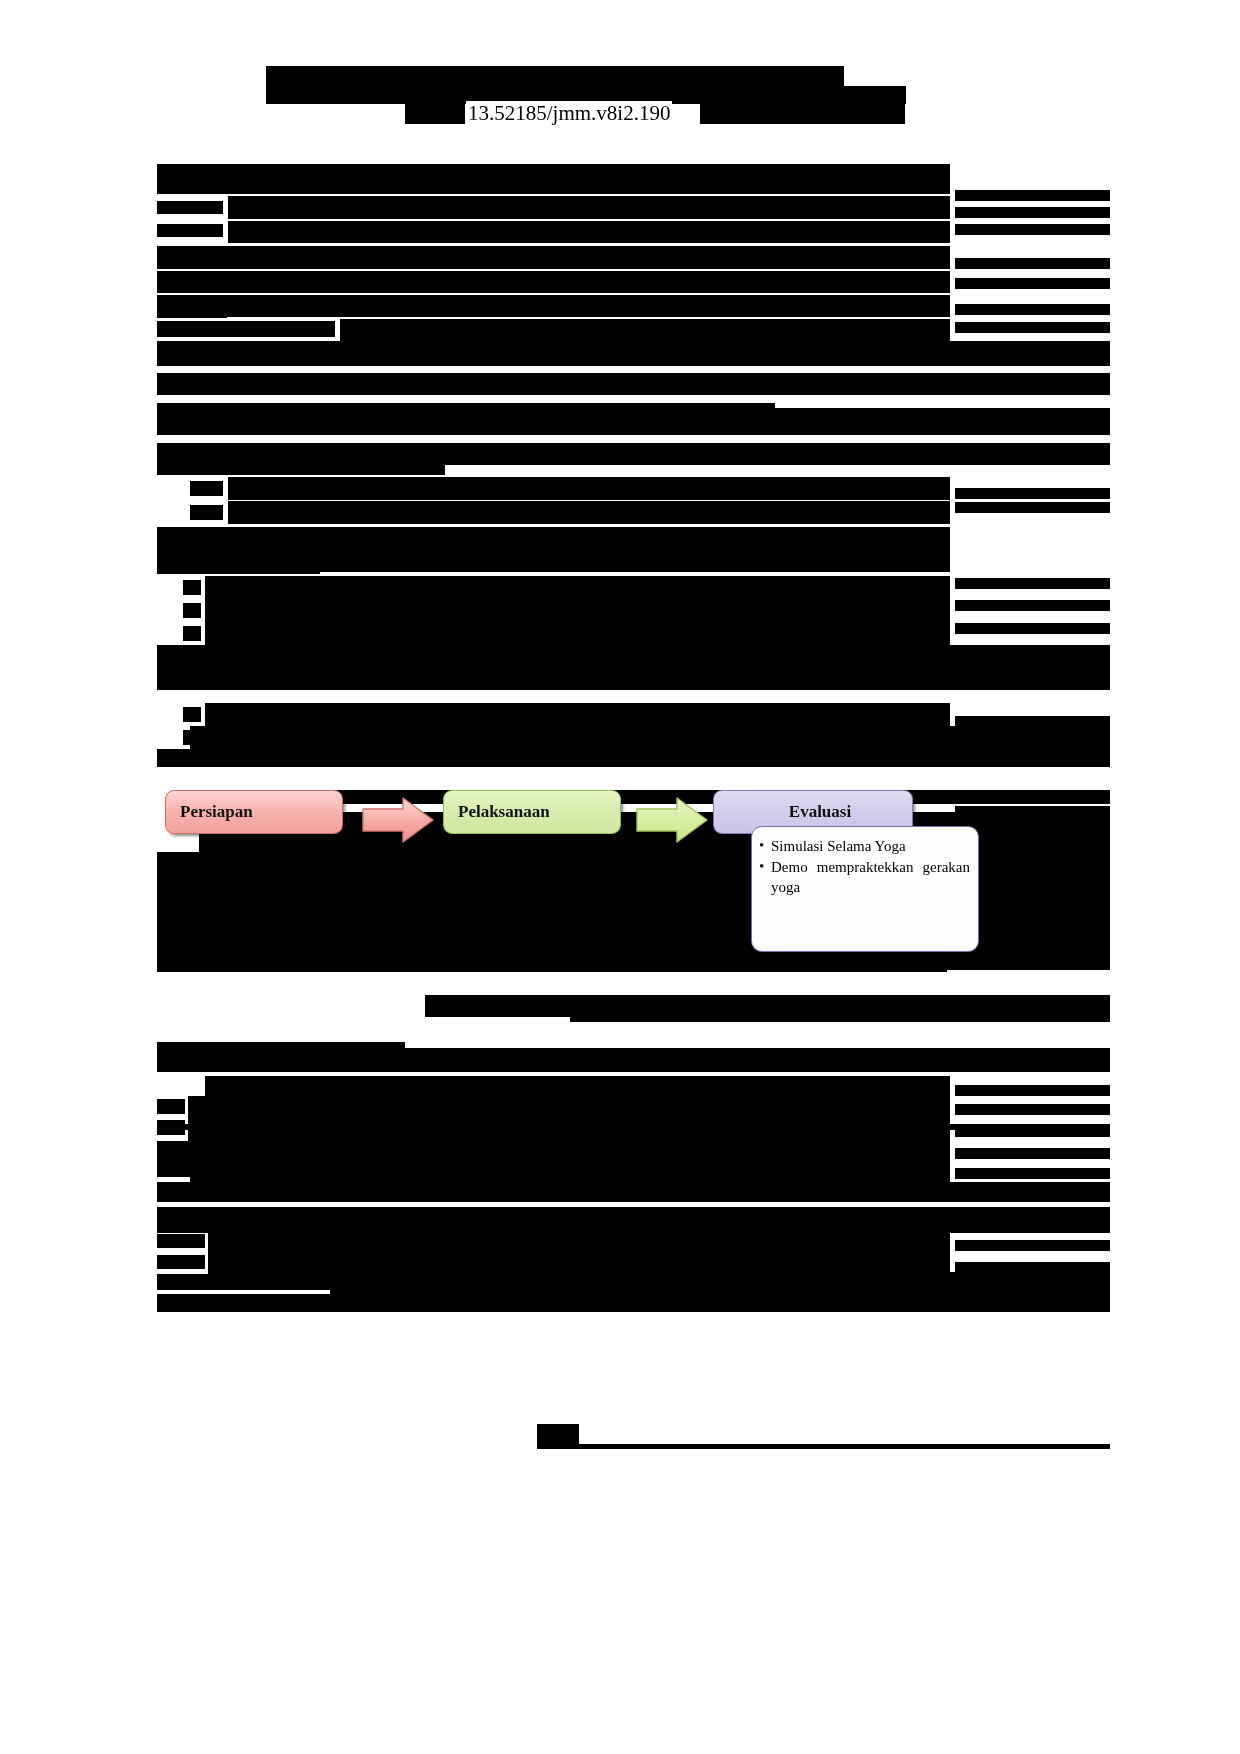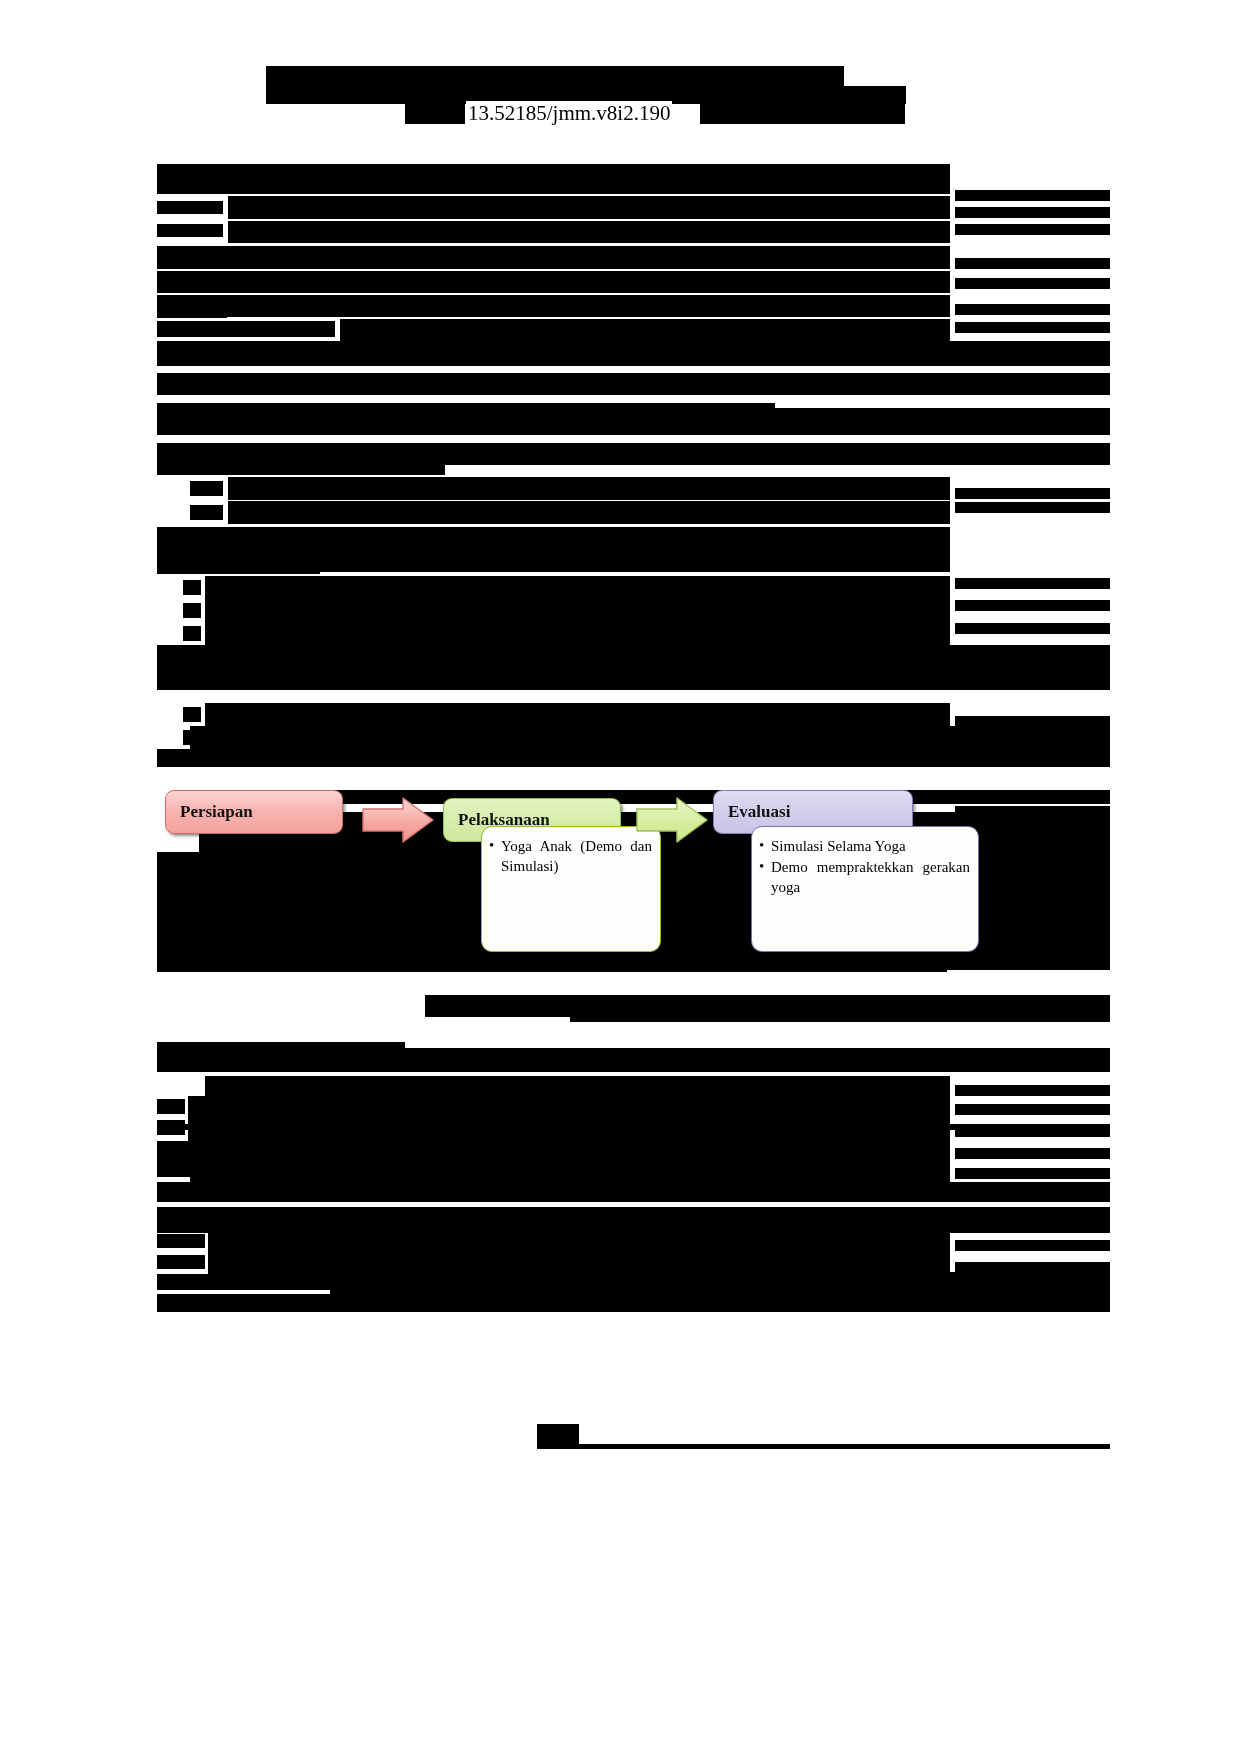--- a/index.html
+++ b/index.html
@@ -52,25 +52,25 @@
     color: #111;
     overflow: hidden;
   }
   .stage.s0 .stage-header {
     background: linear-gradient(180deg,#fbd4d2 0%,#f6b2ae 50%,#f3a29d 100%);
     border-color: #d06a66;
   }
   .stage.s1 .stage-header {
     background: linear-gradient(180deg,#e4f3c3 0%,#d6ecab 55%,#cfe79e 100%);
     border-color: #8fbf4b;
-    margin-top: 8px;
   }
   .stage.s2 .stage-header {
     background: linear-gradient(180deg,#e0dcf2 0%,#d2cbea 55%,#ccc4e7 100%);
     border-color: #8a7ab5;
+    justify-content: center;
   }
 
   .stage-body {
     position: absolute;
     left: 38px; top: 36px;
     width: 180px; height: 126px;
     background: #fffdfd;
     border-radius: 11px;
     border: 1.6px solid #c0392b;
     box-shadow: 3px 3px 4px rgba(0,0,0,.4);
@@ -209,25 +209,20 @@
           </linearGradient>
         </defs>
         <polygon points="2,13 42,13 42,2 72,24 42,46 42,35 2,35" fill="url(#gA0)" stroke="#d8736d" stroke-width="1.4" stroke-linejoin="round"></polygon>
       </svg>
     </div>
 
     <div class="stage s1">
       <div class="stage-header">
         <span>Pelaksanaan</span>
       </div>
-      <div class="stage-body">
-        <ul>
-          <li>Yoga Anak (Demo dan Simulasi)</li>
-        </ul>
-      </div>
     </div>
 
     <div class="arrow a1">
       <svg width="74" height="48" viewBox="0 0 74 48" xmlns="http://www.w3.org/2000/svg">
         <defs>
           <linearGradient id="gA1" x1="0" y1="0" x2="0" y2="1">
             <stop offset="0%" stop-color="#eaf7cd"></stop>
             <stop offset="55%" stop-color="#d7ed9f"></stop>
             <stop offset="100%" stop-color="#cbe88f"></stop>
           </linearGradient>

